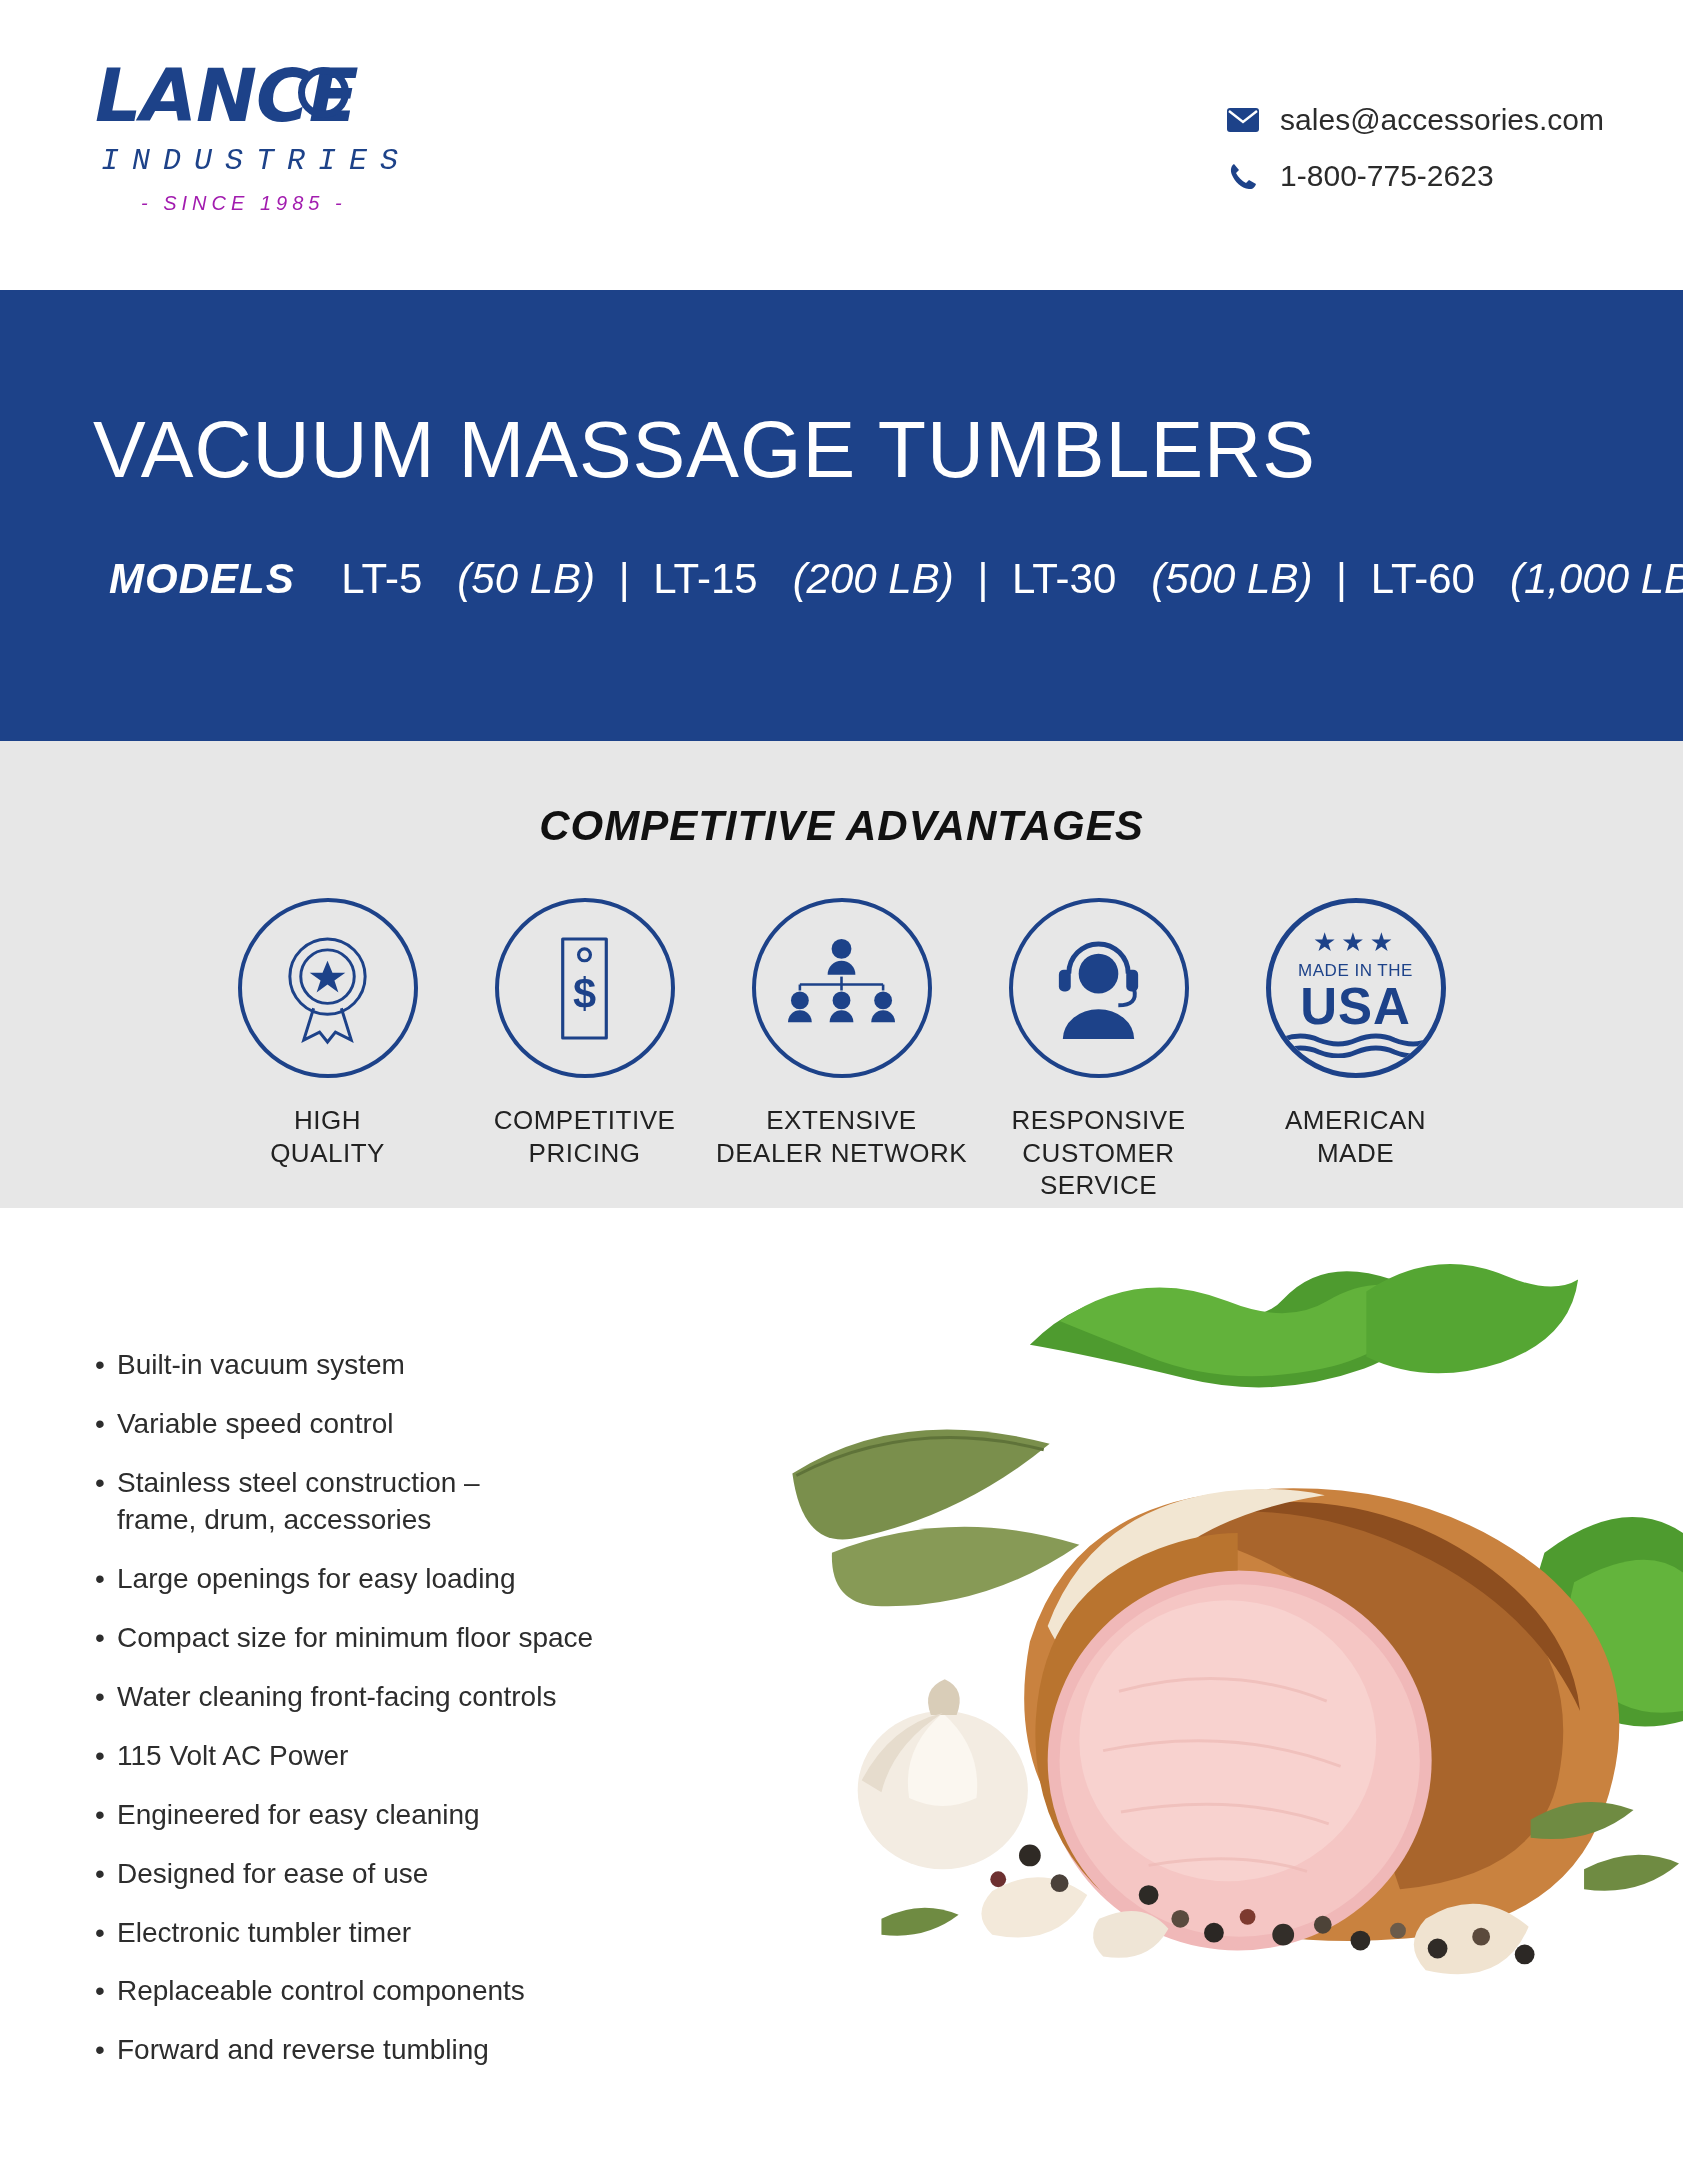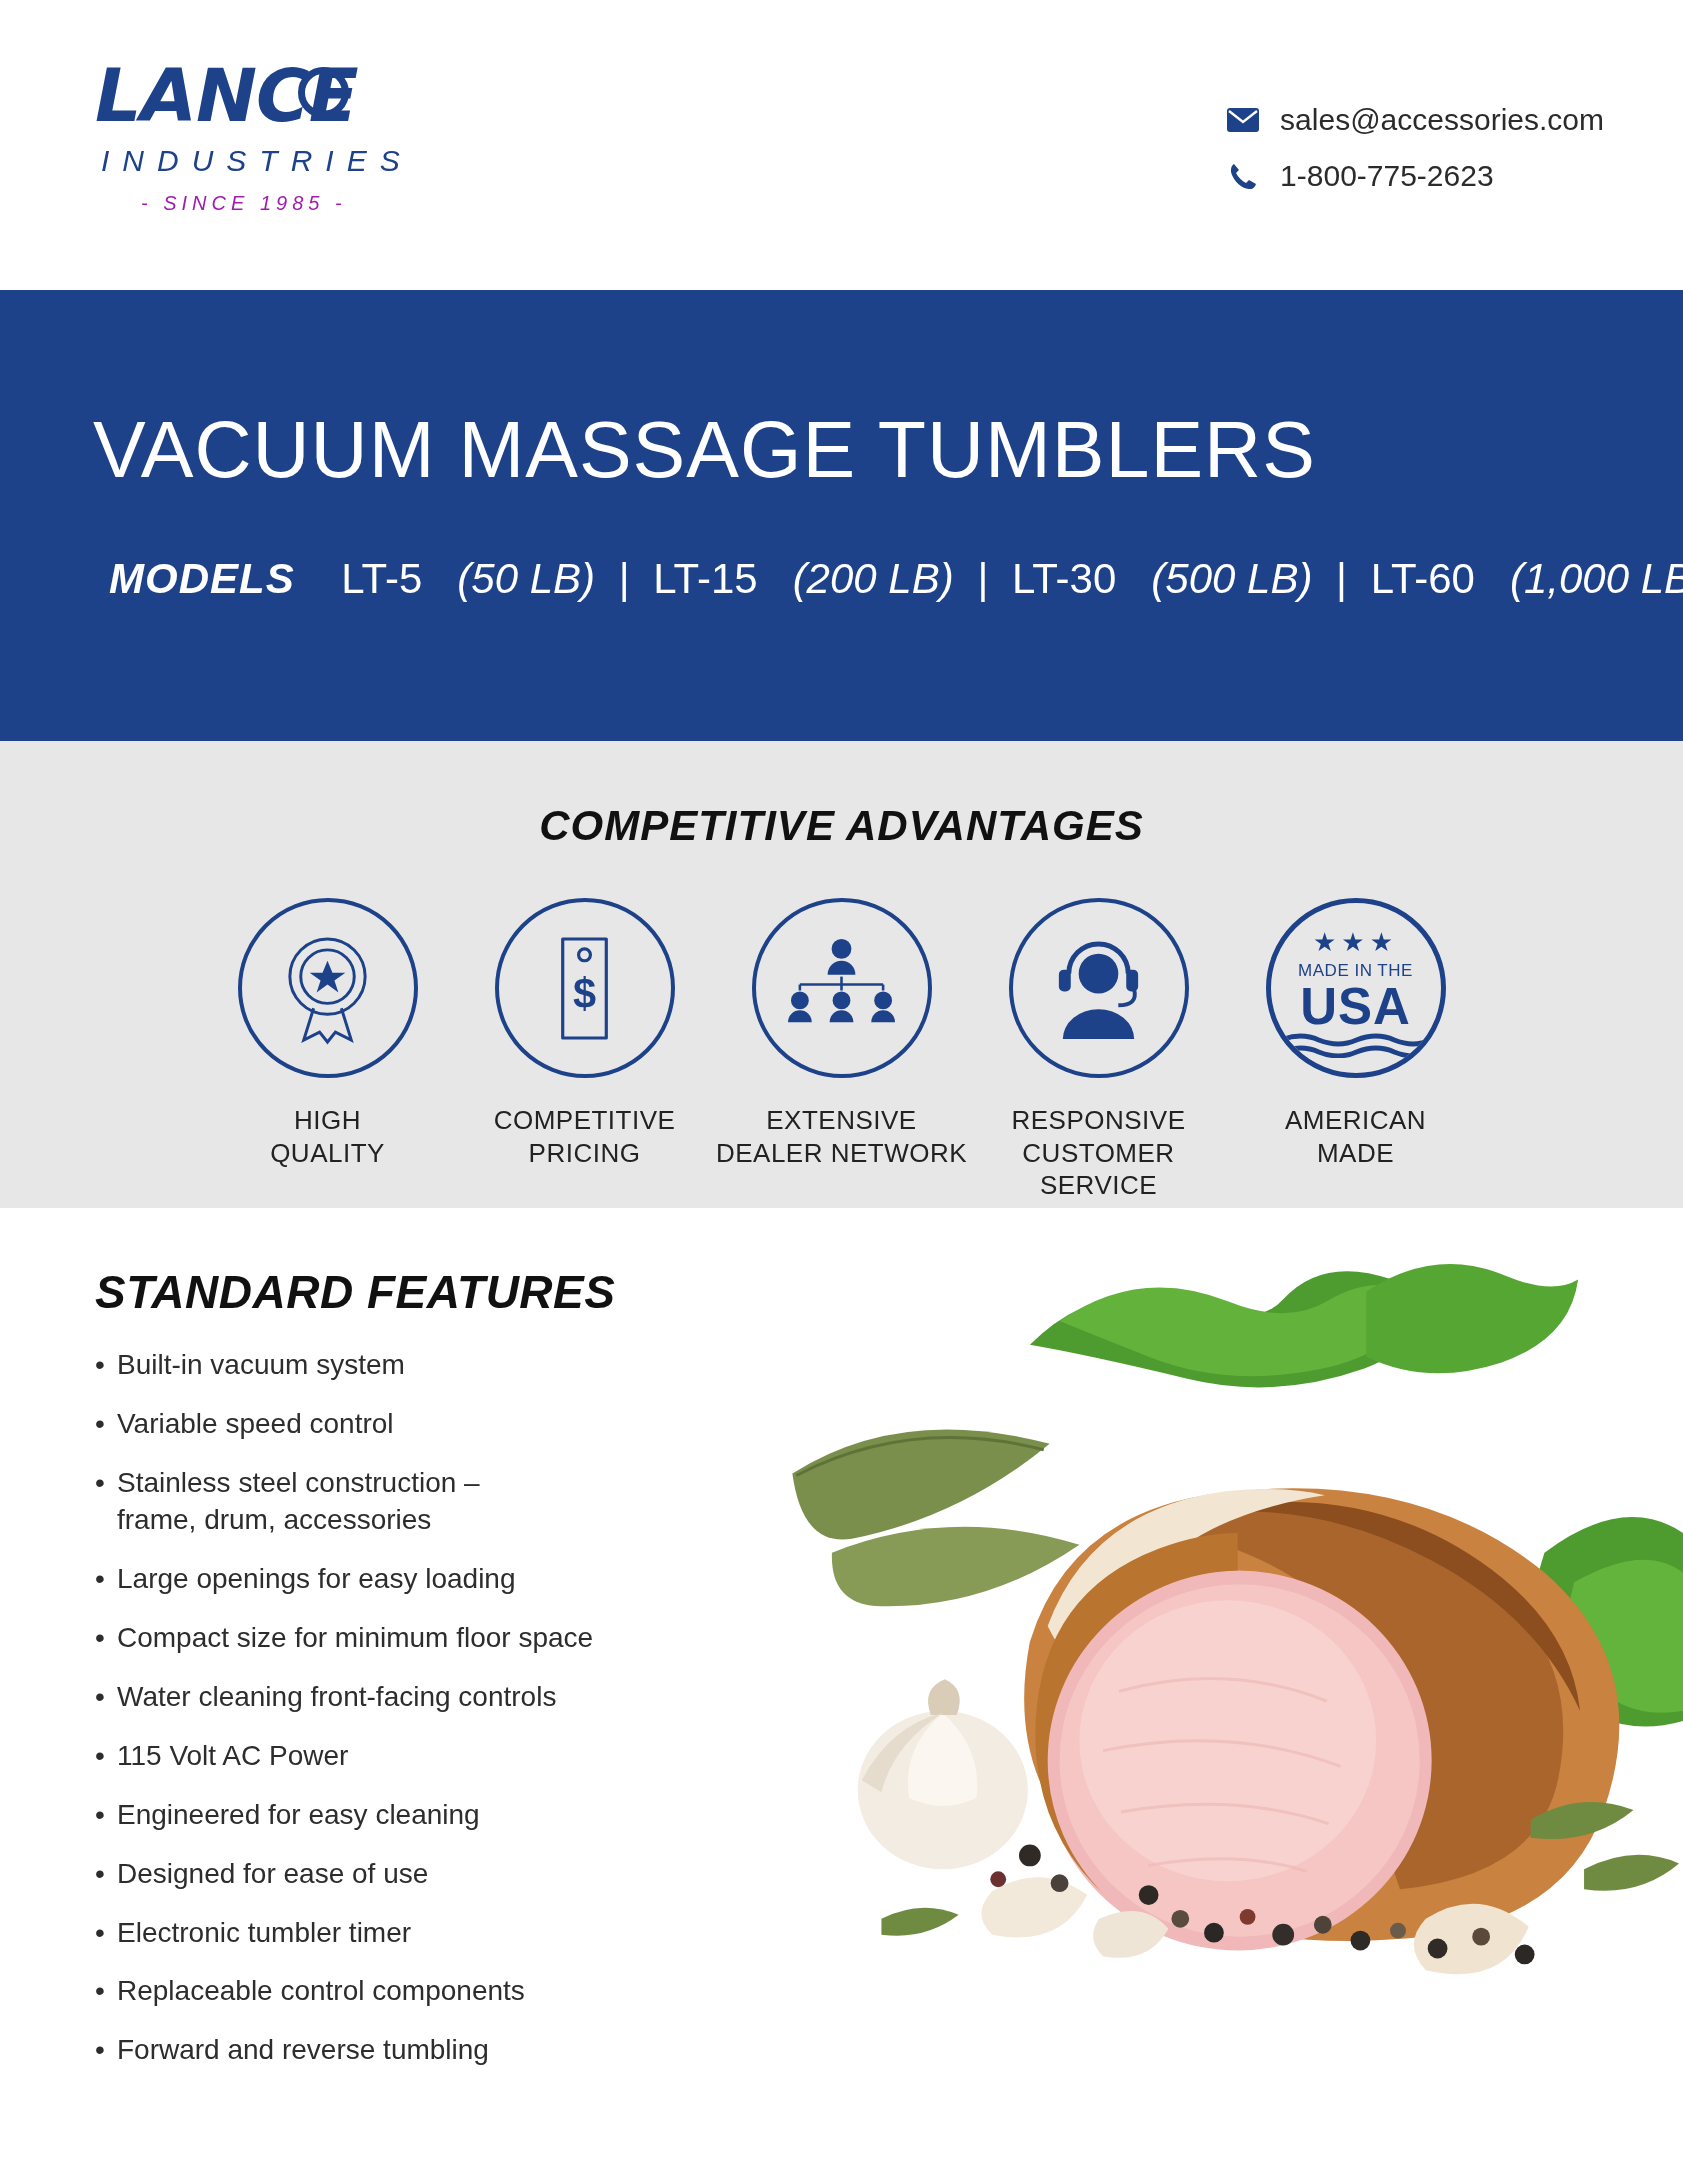--- a/index.html
+++ b/index.html
@@ -49,21 +49,21 @@
     position: absolute;
     left: 203px;
     top: 6px;
     width: 51px;
     height: 51px;
     border: 7px solid #1d4289;
     border-radius: 50%;
     box-sizing: border-box;
   }
   .logo-sub {
-    font-family: Liberation Sans, sans-serif;
+    font-family: Liberation Mono, monospace;
     font-size: 30px;
     letter-spacing: 13px;
     color: #1d4289;
     font-style: italic;
     margin-top: 14px;
     margin-left: 6px;
   }
   .logo-since {
     font-family: "Liberation Sans", sans-serif;
     font-size: 20px;
@@ -428,21 +428,20 @@
         <div class="adv-label">
           <span>AMERICAN</span><br>
           <span>MADE</span>
         </div>
       </div>
 
     </div>
   </div>
 
   <div class="features">
-    <div class="feat-title">STANDARD FEATURES</div>
 
     <div class="feat-list">
       <div class="feat-item">
         <span class="feat-bullet">•</span>
         <span class="feat-text">Built-in vacuum system</span>
       </div>
       <div class="feat-item">
         <span class="feat-bullet">•</span>
         <span class="feat-text">Variable speed control</span>
       </div>

